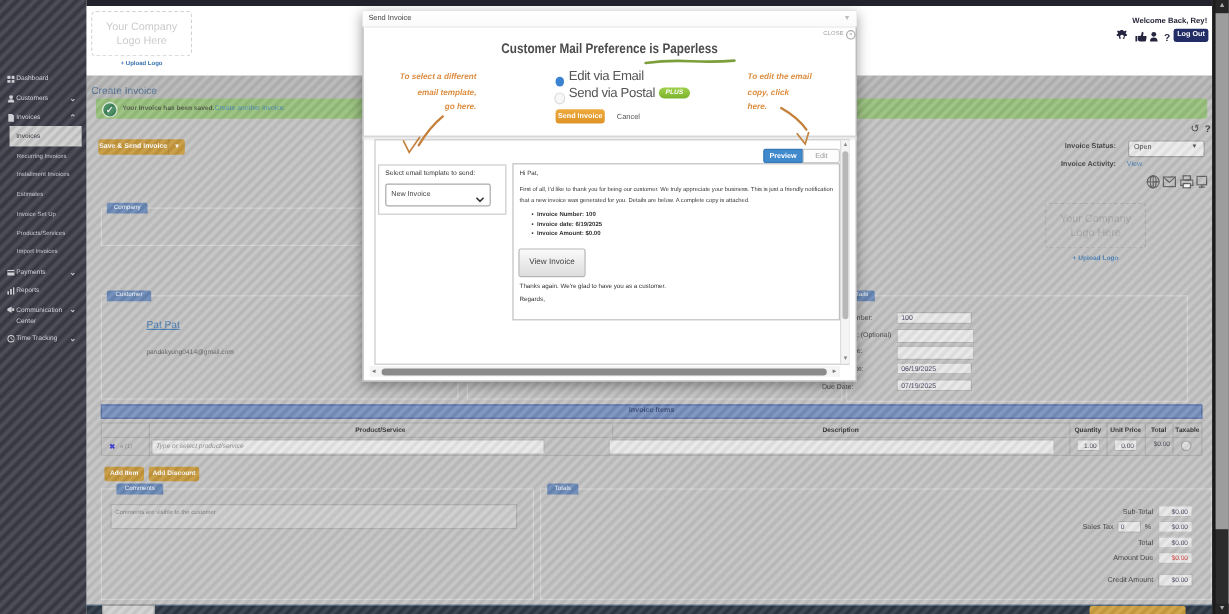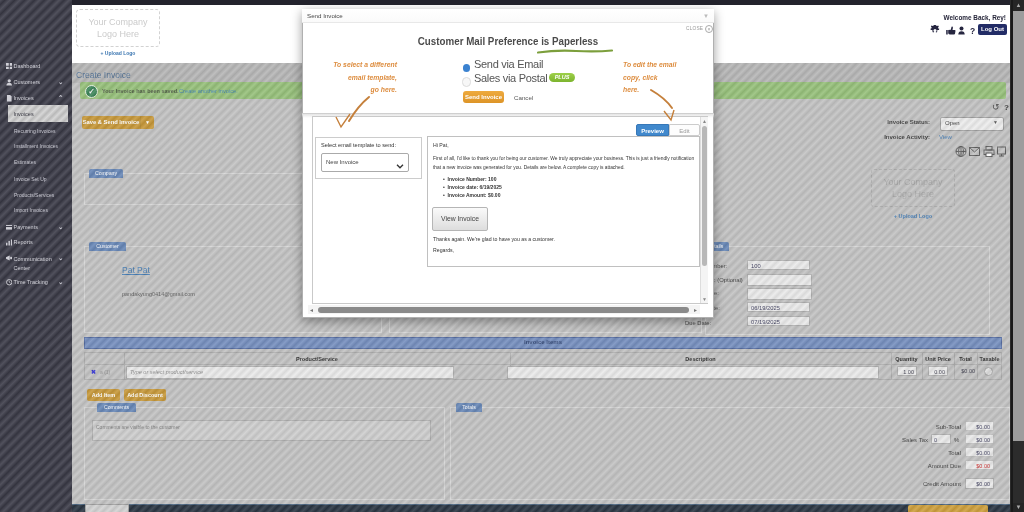--- a/index.html
+++ b/index.html
@@ -257,23 +257,23 @@
   <div class="abs" style="left:384px;top:17px;font-size:4.8px;color:#999;letter-spacing:0.2px;">CLOSE</div>
   <div class="abs" style="left:403px;top:15.5px;width:6px;height:6px;border:1px solid #aaa;border-radius:50%;color:#999;font-size:5px;line-height:6px;text-align:center;">×</div>
 
   <div class="abs" style="left:0;top:26px;width:412px;text-align:center;font-size:11.5px;font-weight:bold;color:#4b4b4b;transform:scaleX(0.85);">Customer Mail Preference is Paperless</div>
 
   <svg class="abs" style="left:234px;top:39px;" width="78" height="7" viewBox="0 0 78 7">
     <path d="M2 4.5 Q20 2 40 3 Q60 4 76 2.5" stroke="#7c9f3c" stroke-width="2.2" fill="none" stroke-linecap="round"></path>
   </svg>
 
   <div class="abs" style="left:160.5px;top:55px;width:7.5px;height:7.5px;border-radius:50%;background:#3b82d0;"></div>
-  <div class="abs" style="left:172px;top:48.5px;font-size:11px;color:#555;letter-spacing:-0.3px;">Send via Email</div>
+  <div class="abs" style="left:172px;top:48.5px;font-size:11px;color:#555;letter-spacing:-0.3px;">Edit via Email</div>
   <div class="abs" style="left:159.5px;top:68px;width:7.5px;height:7.5px;border-radius:50%;border:1px solid #dcdcdc;background:#f7f7f7;"></div>
-  <div class="abs" style="left:172px;top:62.5px;font-size:11px;color:#555;letter-spacing:-0.3px;">Sales via Postal</div>
+  <div class="abs" style="left:172px;top:62.5px;font-size:11px;color:#555;letter-spacing:-0.3px;">Send via Postal</div>
   <div class="abs" style="left:247px;top:64px;width:26px;height:9px;background:linear-gradient(#9ed04a,#7cb42e);border-radius:5px;color:#fff;font-size:5.5px;font-weight:bold;font-style:italic;text-align:center;line-height:9px;">PLUS</div>
 
   <div class="abs" style="left:161px;top:82px;width:41px;height:12px;background:linear-gradient(#eeaa3e,#dd9427);border-radius:3px;color:#fff;font-size:6px;font-weight:bold;text-align:center;line-height:12px;">Send Invoice</div>
   <div class="abs" style="left:212px;top:85px;font-size:6.2px;color:#555;">Cancel</div>
 
   <div class="abs" style="left:10px;top:52px;width:85px;text-align:right;font-size:6.8px;font-style:italic;font-weight:bold;color:#dd8c3e;">To select a different</div>
   <div class="abs" style="left:10px;top:65px;width:85px;text-align:right;font-size:6.8px;font-style:italic;font-weight:bold;color:#dd8c3e;">email template,</div>
   <div class="abs" style="left:10px;top:77px;width:85px;text-align:right;font-size:6.8px;font-style:italic;font-weight:bold;color:#dd8c3e;">go here.</div>
 
   <div class="abs" style="left:321px;top:52px;width:85px;font-size:6.8px;font-style:italic;font-weight:bold;color:#dd8c3e;">To edit the email</div>

